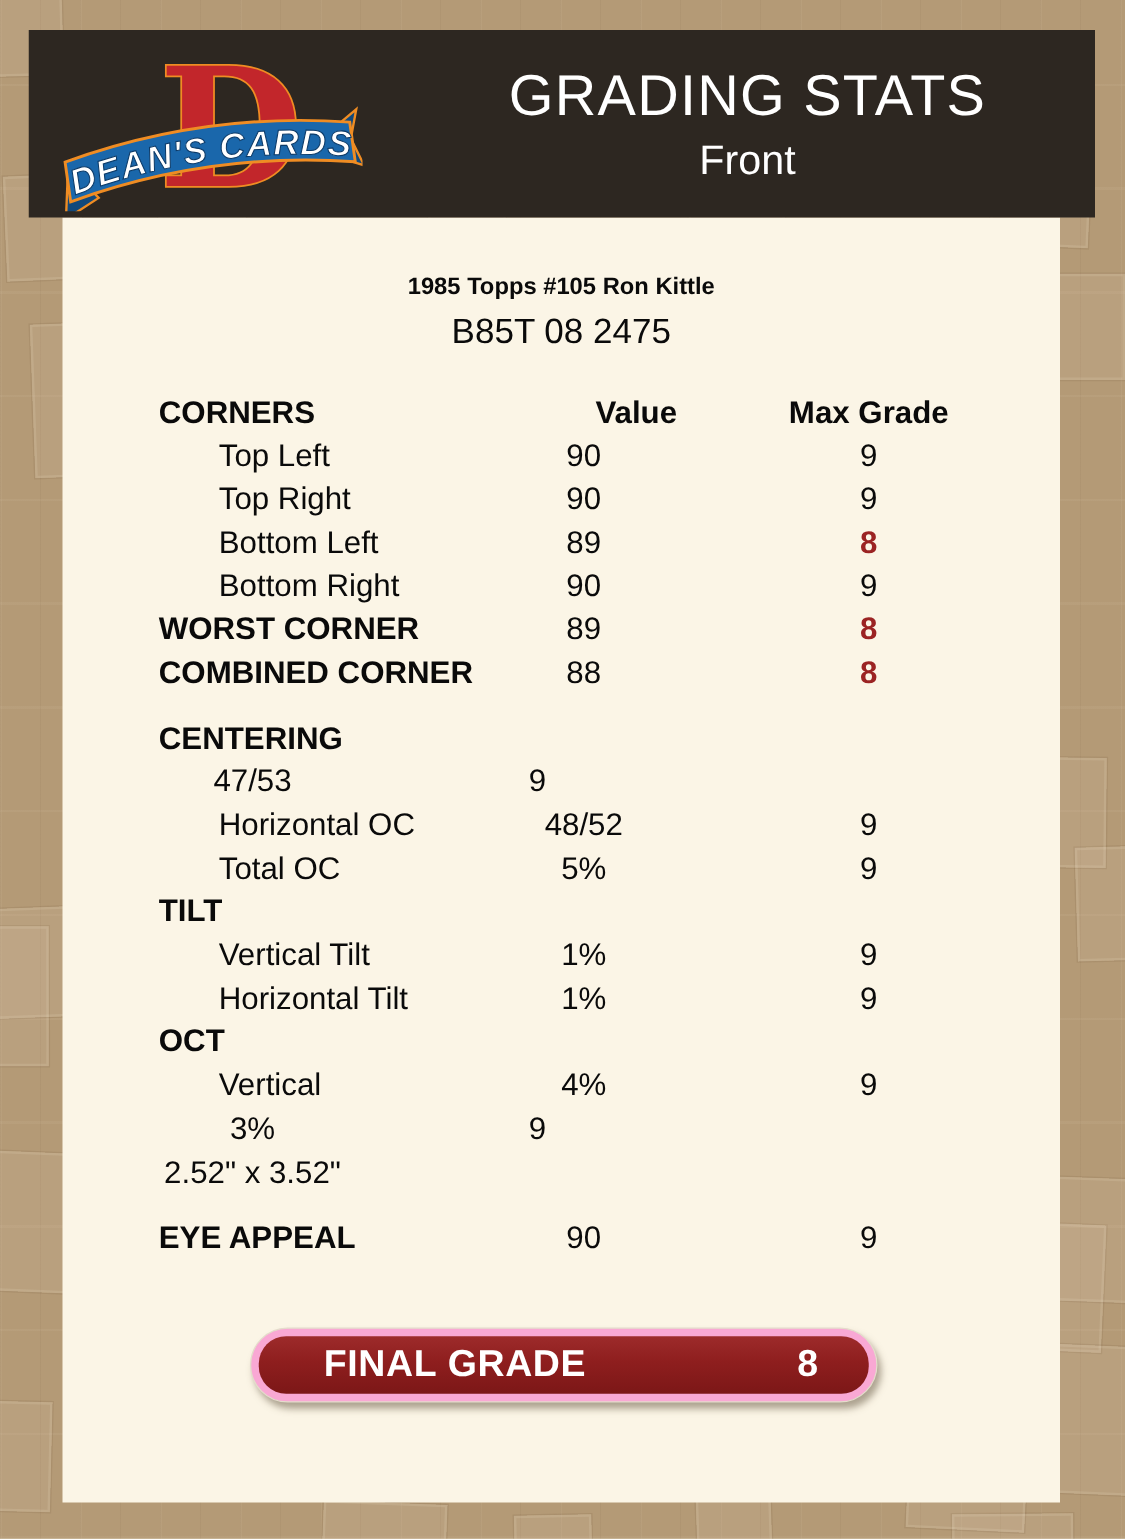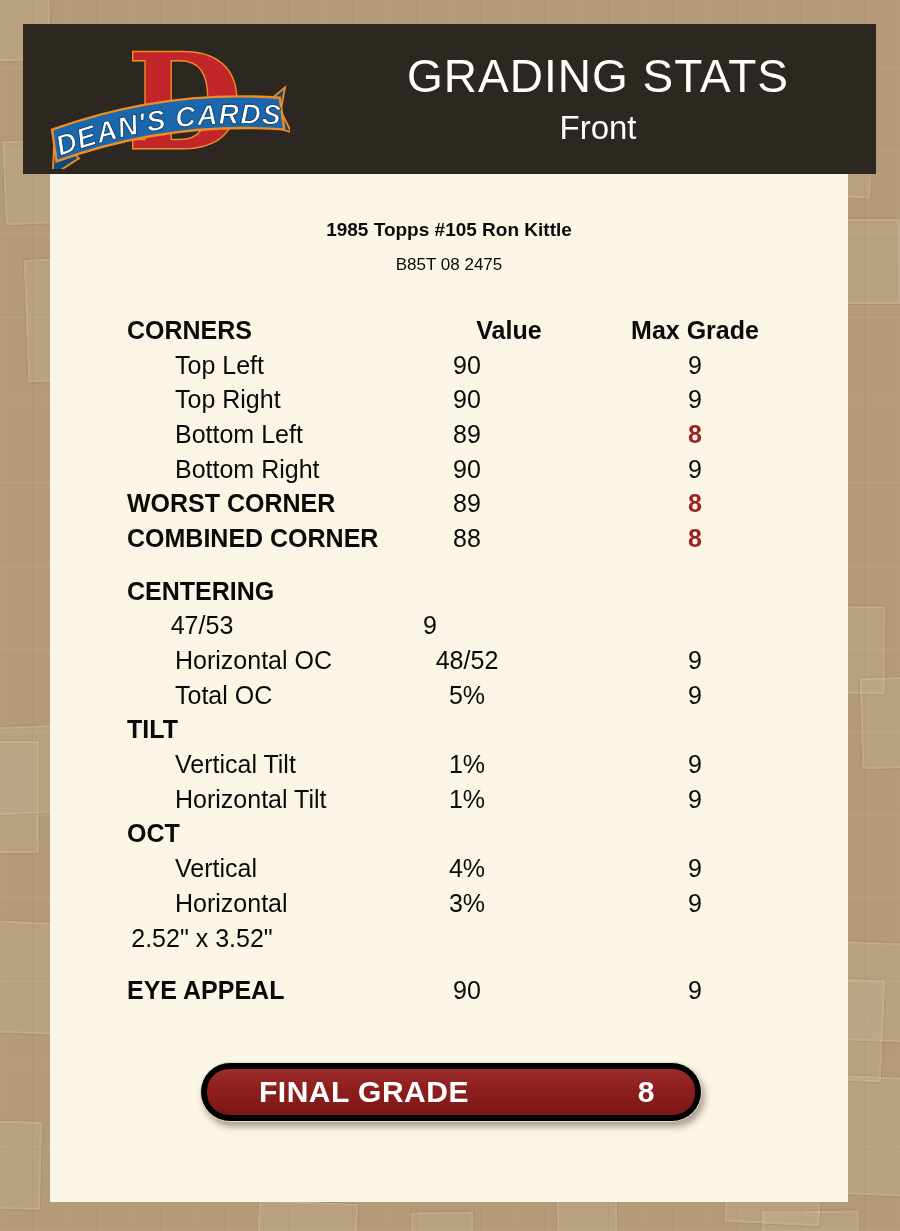--- a/index.html
+++ b/index.html
@@ -38,36 +38,36 @@
   .header-titles{position:absolute;left:330px;top:0;width:490px;height:150px;
     display:flex;flex-direction:column;align-items:center;justify-content:center;
     color:var(--title-color);}
   .header-title{font-size:46px;letter-spacing:1px;line-height:1.1;}
   .header-subtitle{font-size:33px;margin-top:8px;}
   .panel{
     position:absolute;left:50px;top:174px;width:798px;height:1028px;
     background:var(--panel-bg);z-index:1;
   }
   .card-title{margin-top:38px;text-align:center;font-size:19px;font-weight:bold;line-height:35px;}
-  .card-id{text-align:center;font-size:17px;line-height:35px;}
+  .card-id{text-align:center;font-size:28px;line-height:35px;}
   .gtable{margin:31px 0 0 77px;width:643px;font-size:25px;}
   .trow{height:34.7px;display:flex;align-items:center;}
   .trow.gap{margin-top:18px;}
   .c-label{width:265px;}
   .c-value{width:150px;text-align:center;}
   .c-gap{width:78px;}
   .c-max{width:150px;text-align:center;}
   .trow.colheader .c-label,.trow.section .c-label{font-weight:bold;}
   .trow.colheader .c-value,.trow.colheader .c-max{font-weight:bold;}
   .trow.colheader .c-value{text-align:center;transform:translateX(42px);}
   .trow.item .c-label{padding-left:48px;box-sizing:border-box;}
   .c-max.red{color:var(--accent-red);font-weight:bold;}
   .final-grade-capsule{
     position:absolute;left:150px;top:888px;width:502px;height:60px;
-    background:#000000;border:1px solid #e4dccb;border-radius:30px;
+    background:#f9a8d4;border:1px solid #e4dccb;border-radius:30px;
     box-shadow:3px 5px 6px rgba(95,82,60,0.5);box-sizing:border-box;
     padding:6px;cursor:pointer;text-align:center;
   }
   .final-grade-inner{
     width:100%;height:100%;box-sizing:border-box;border-radius:22px;
     background:linear-gradient(180deg,#9d2b2b 0%,var(--button-red) 45%,#7c1717 100%);
     display:flex;align-items:center;justify-content:space-between;
     padding:0 40px 0 52px;color:#ffffff;font-weight:bold;font-size:30px;
     letter-spacing:0.5px;
   }
@@ -243,21 +243,20 @@
         <div class="c-gap"></div>
         <div class="c-max"></div>
       </div>
       <div class="trow item">
         <div class="c-label">Vertical</div>
         <div class="c-value">4%</div>
         <div class="c-gap"></div>
         <div class="c-max">9</div>
       </div>
       <div class="trow item">
-        <div class="c-label">Horizontal</div>
         <div class="c-value">3%</div>
         <div class="c-gap"></div>
         <div class="c-max">9</div>
       </div>
       <div class="trow section">
         <div class="c-value">2.52" x 3.52"</div>
         <div class="c-gap"></div>
         <div class="c-max"></div>
       </div>
       <div class="trow section gap">

